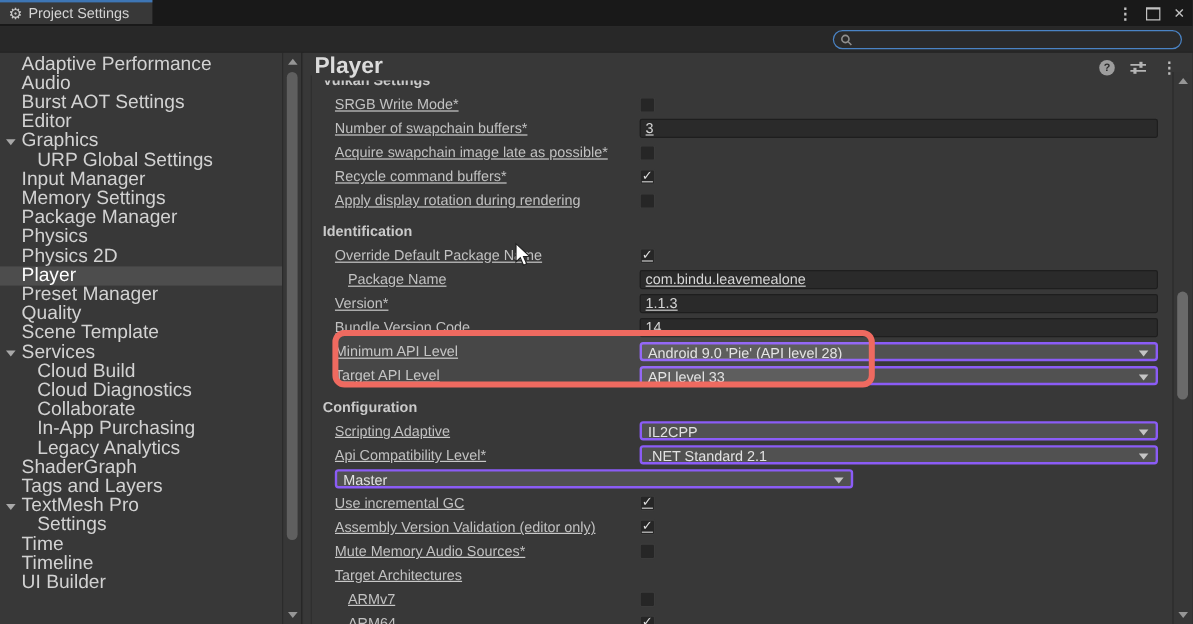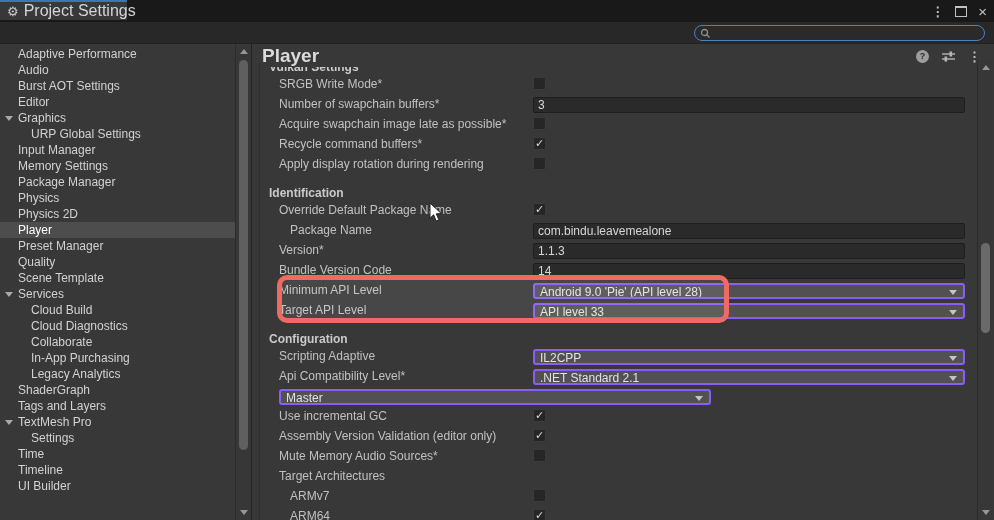--- a/index.html
+++ b/index.html
@@ -3,36 +3,36 @@
 <meta charset="utf-8">
 <style>
   html,body{margin:0;padding:0;background:#1a1a1a;}
   .window{position:relative;width:994px;height:520px;background:#383838;overflow:hidden;
           font-family:"Liberation Sans",sans-serif;color:#c8c8c8;-webkit-font-smoothing:antialiased;}
   
   .titlebar{position:absolute;left:0;top:0;width:994px;height:22px;background:#191919;}
   .tab{position:absolute;left:0;top:0;width:127px;height:20px;background:#383838;
        border-top:2px solid #3e76b5;display:flex;align-items:center;gap:5px;padding-left:7px;box-sizing:border-box;}
   .tab .gear{font-size:13px;color:#c8c8c8;line-height:1;}
-  .tab .tab-label{font-size:16px;color:#d4d4d4;white-space:nowrap;}
+  .tab .tab-label{font-size:12px;color:#d4d4d4;white-space:nowrap;}
   .win-controls{position:absolute;right:7px;top:0;height:22px;display:flex;align-items:center;gap:11px;color:#c2c2c2;}
   .win-controls .kebab{font-size:13px;font-weight:bold;}
   .maxbox{width:10px;height:8px;border:1px solid #c2c2c2;border-top:2px solid #c2c2c2;display:inline-block;}
   .win-controls .closex{font-size:15px;line-height:1;}
   
   .toolbar{position:absolute;left:0;top:22px;width:994px;height:22px;background:#282828;border-bottom:1px solid #232323;box-sizing:border-box;}
   .searchbox{position:absolute;right:9px;top:3px;width:291px;height:16px;background:#2a2a2a;
              border:1px solid #4a83c4;border-radius:8px;display:flex;align-items:center;box-sizing:border-box;}
   .searchbox input{flex:1;background:transparent;border:none;outline:none;color:#dddddd;font-size:11px;
                    font-family:"Liberation Sans",sans-serif;padding:0 4px 0 0;min-width:0;}
   .searchbox svg{margin-left:5px;margin-right:3px;flex:0 0 auto;}
   
   .sidebar{position:absolute;left:0;top:44px;width:252px;height:476px;background:#383838;overflow:hidden;border-right:1px solid #232323;box-sizing:border-box;}
   .sidebar-items{position:absolute;left:0;top:2px;width:236px;}
-  .sitem{position:relative;height:16px;line-height:16px;font-size:12px;color:#d2d2d2;padding-left:18px;white-space:nowrap;cursor:default;}
+  .sitem{position:relative;height:16px;line-height:16px;font-size:16px;color:#d2d2d2;padding-left:18px;white-space:nowrap;cursor:default;}
   .sitem.child{padding-left:31px;}
   .sitem.sel{background:#4d4d4d;color:#ffffff;}
   .fold{position:absolute;left:5px;top:6px;width:0;height:0;border-left:4px solid transparent;
         border-right:4px solid transparent;border-top:5px solid #a8a8a8;}
   
   .vscroll{position:absolute;width:16px;background:#373737;border-left:1px solid #2b2b2b;box-sizing:border-box;}
   .vthumb{position:absolute;left:3px;width:9px;background:#5f5f5f;border-radius:5px;}
   .tri-up,.tri-down{position:absolute;left:4px;width:0;height:0;border-left:4px solid transparent;border-right:4px solid transparent;}
   .tri-up{top:5px;border-bottom:5px solid #969696;}
   .tri-down{bottom:5px;border-top:5px solid #969696;}
@@ -44,21 +44,21 @@
   .main{position:absolute;left:253px;top:44px;width:741px;height:476px;background:#383838;overflow:hidden;}
   .main-title{position:absolute;left:9px;top:1px;font-size:19px;font-weight:bold;color:#dbdbdb;}
   .header-icons{position:absolute;top:6px;right:13px;display:flex;align-items:center;gap:12px;}
   .help-circle{width:13px;height:13px;border-radius:50%;background:#9d9d9d;color:#2c2c2c;font-size:9px;font-weight:bold;
                display:flex;align-items:center;justify-content:center;line-height:1;}
   .kebab2{color:#bdbdbd;font-size:13px;font-weight:bold;line-height:1;}
   .viewport{position:absolute;left:0;top:23px;width:725px;height:457px;overflow:hidden;}
   .edge-line{position:absolute;left:6px;top:19px;bottom:0;width:1px;background:#2f2f2f;}
   .rows{position:relative;top:-16px;}
   .sec{height:20px;line-height:20px;margin-top:6px;padding-left:16px;font-size:12px;font-weight:bold;color:#cacaca;white-space:nowrap;}
-  .row{height:20px;display:flex;padding-left:26px;white-space:nowrap;}
+  .row{height:20px;display:flex;align-items:center;padding-left:26px;white-space:nowrap;text-decoration:underline;}
   .row .lab{display:inline-block;width:254px;font-size:12px;color:#c1c1c1;flex:0 0 auto;overflow:hidden;}
   .row.ind{padding-left:37px;}
   .row.ind .lab{width:243px;}
   .cb{width:13px;height:13px;background:#262626;border:1px solid #3b3b3b;border-radius:2px;box-sizing:border-box;
       display:flex;align-items:center;justify-content:center;font-size:11px;color:#dcdcdc;line-height:1;}
   .tf{width:432px;height:16px;box-sizing:border-box;background:#2a2a2a;border:1px solid #1e1e1e;border-radius:2px;
       font-size:12px;color:#d6d6d6;padding:0 4px;line-height:14px;overflow:hidden;}
   .dd{position:relative;width:432px;height:16px;box-sizing:border-box;background:#515151;border:2px solid #8b5cf6;border-radius:3px;
       font-size:12px;color:#e2e2e2;padding:0 18px 0 5px;line-height:14px;overflow:hidden;}
   .dd .arr{position:absolute;right:6px;top:5px;width:0;height:0;border-left:4px solid transparent;

